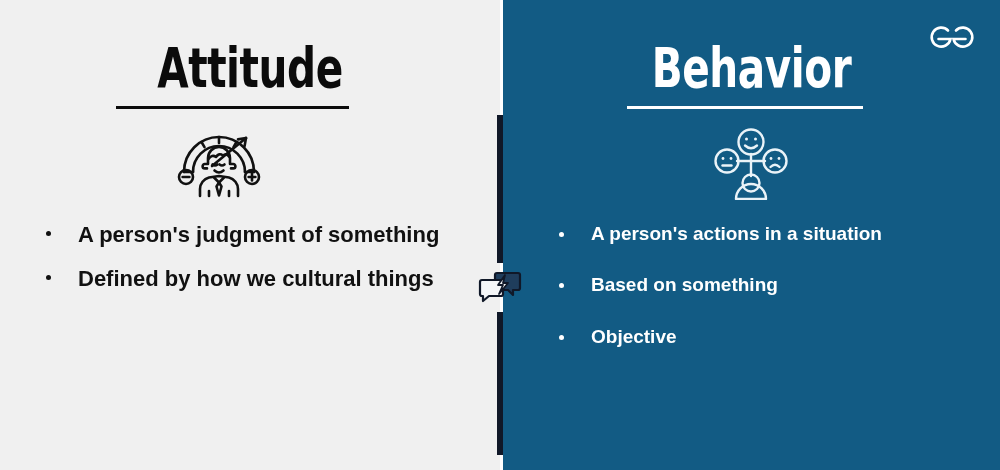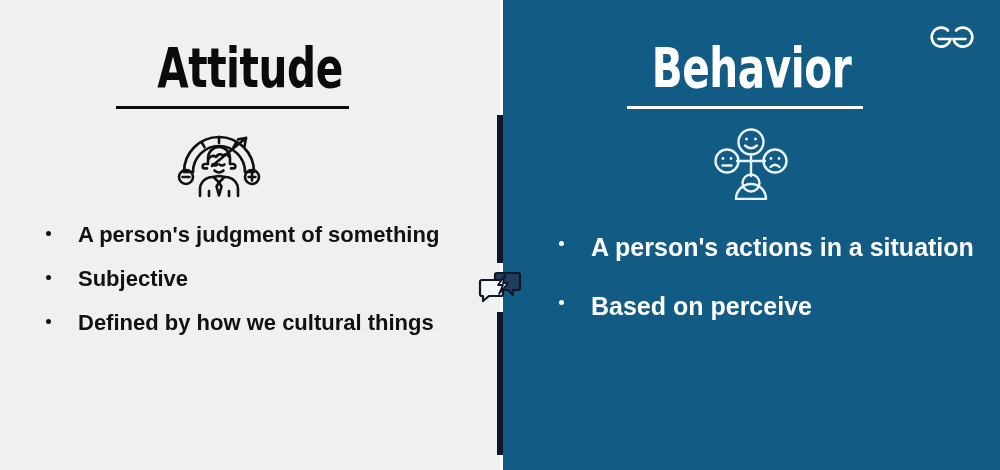--- a/index.html
+++ b/index.html
@@ -136,24 +136,23 @@
     padding-left: 40px;
     font-weight: 700;
     line-height: 1.28;
   }
   .bullets-left .bullet-item {
     font-size: 22px;
     color: #111111;
     margin-bottom: 16px;
   }
   .bullets-right .bullet-item {
-    font-size: 25px;
+    font-size: 19px;
     color: #ffffff;
     margin-bottom: 27px;
-    margin-top: 9px;
   }
   .bullet-item::before {
     content: "";
     position: absolute;
     left: 8px;
     top: 10px;
     width: 5px;
     height: 5px;
     border-radius: 50%;
     background: currentColor;
@@ -267,22 +266,22 @@
       <path d="M20 6 h21 a2 2 0 0 1 2 2 v13 a2 2 0 0 1 -2 2 h-5 l0 5 l-5 -5 h-11 a2 2 0 0 1 -2 -2 v-13 a2 2 0 0 1 2 -2 z" fill="#1f3d5c"></path>
 
       <path d="M5 13 h19 a2 2 0 0 1 2 2 v12 a2 2 0 0 1 -2 2 h-12 l-6 5 l0 -5 h-1 a2 2 0 0 1 -2 -2 v-12 a2 2 0 0 1 2 -2 z" fill="#f4f6f8"></path>
 
       <path d="M28 8 l-7 10 h5 l-4 9 l9 -11 h-5 z" fill="#f4f6f8" stroke-width="1.8"></path>
     </svg>
   </div>
 
   <ul class="bullets bullets-left">
     <li class="bullet-item">A person's judgment of something</li>
-    <li class="bullet-item">Subjective</li>
     <li class="bullet-item">Defined by how we cultural things</li>
   </ul>
 
   <ul class="bullets bullets-right" style="left:551px;">
     <li class="bullet-item">A person's actions in a situation</li>
-    <li class="bullet-item">Based on perceive</li>
+    <li class="bullet-item">Based on something</li>
+    <li class="bullet-item">Objective</li>
   </ul>
 
 </div>
 
 </body></html>

